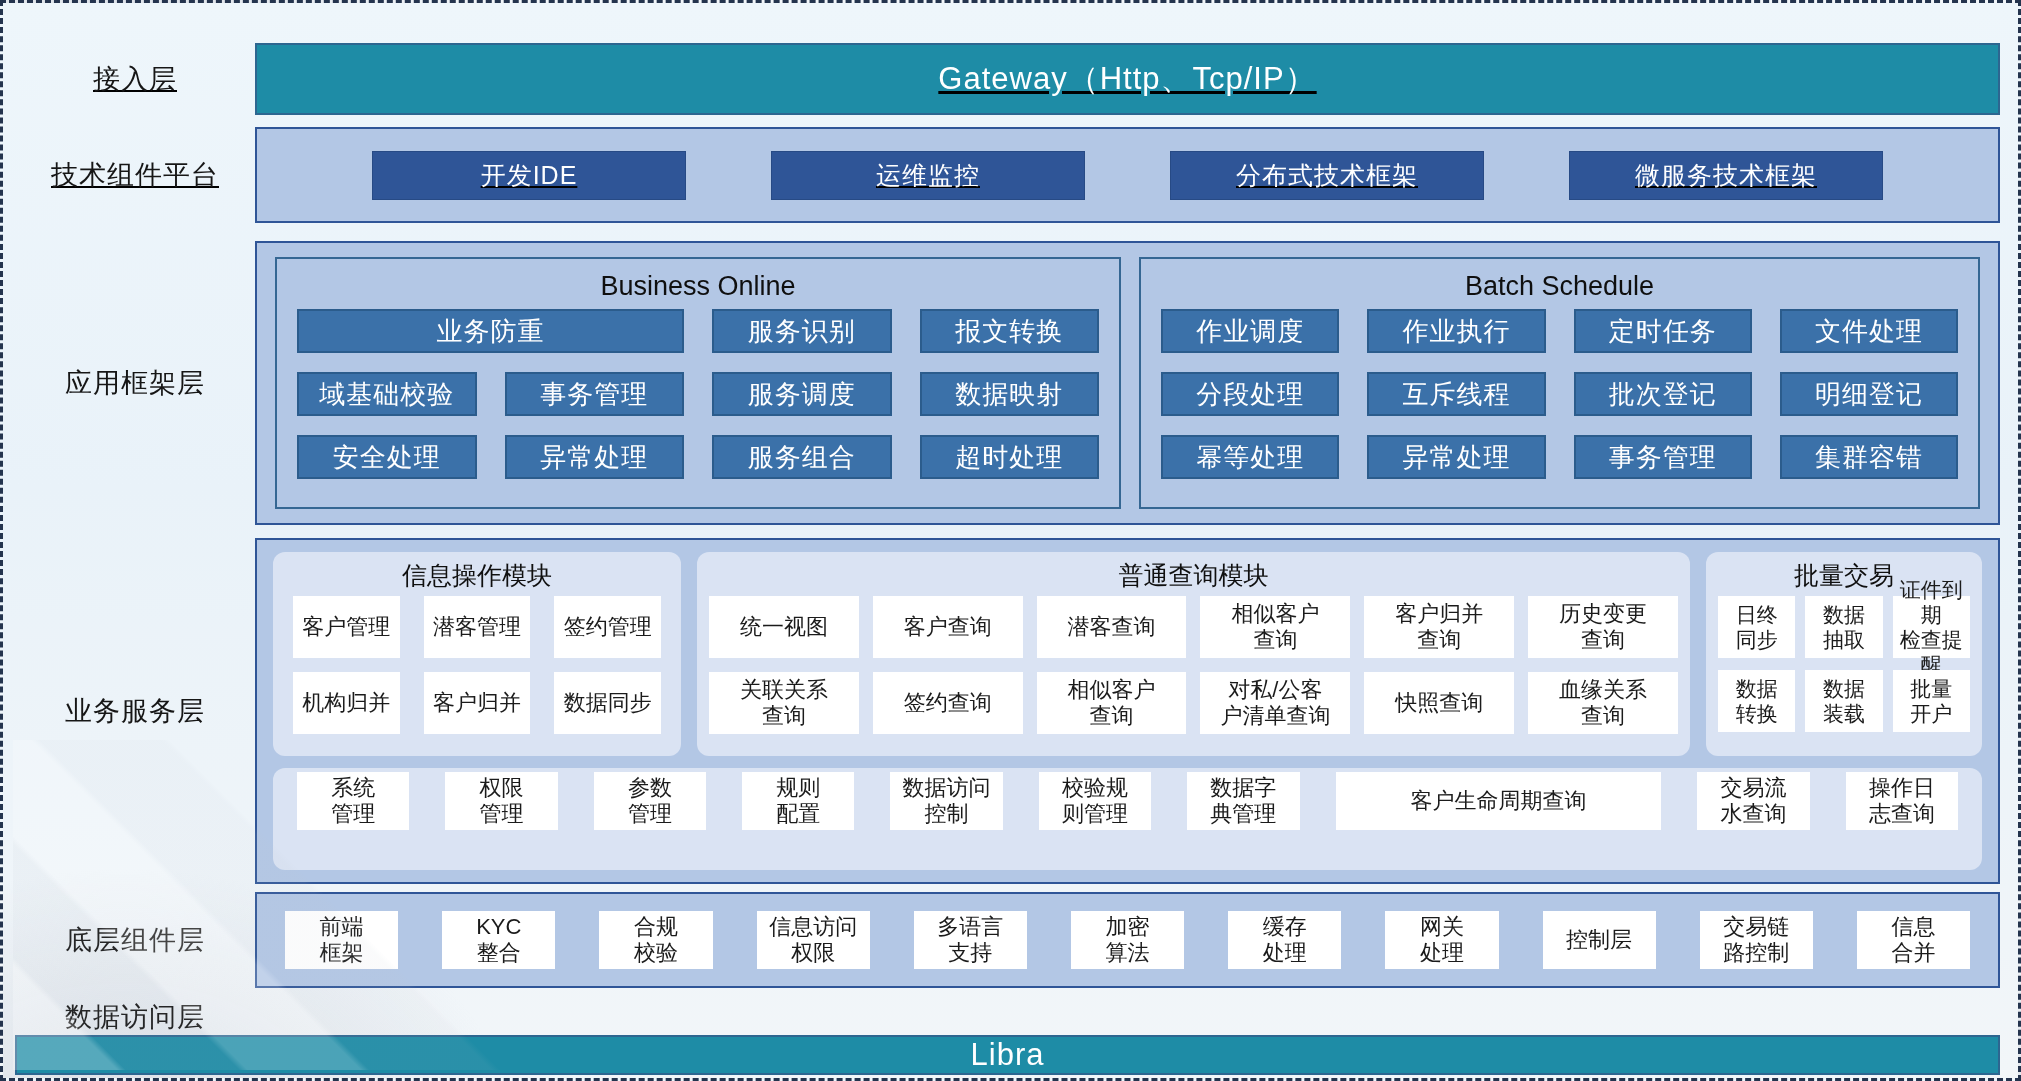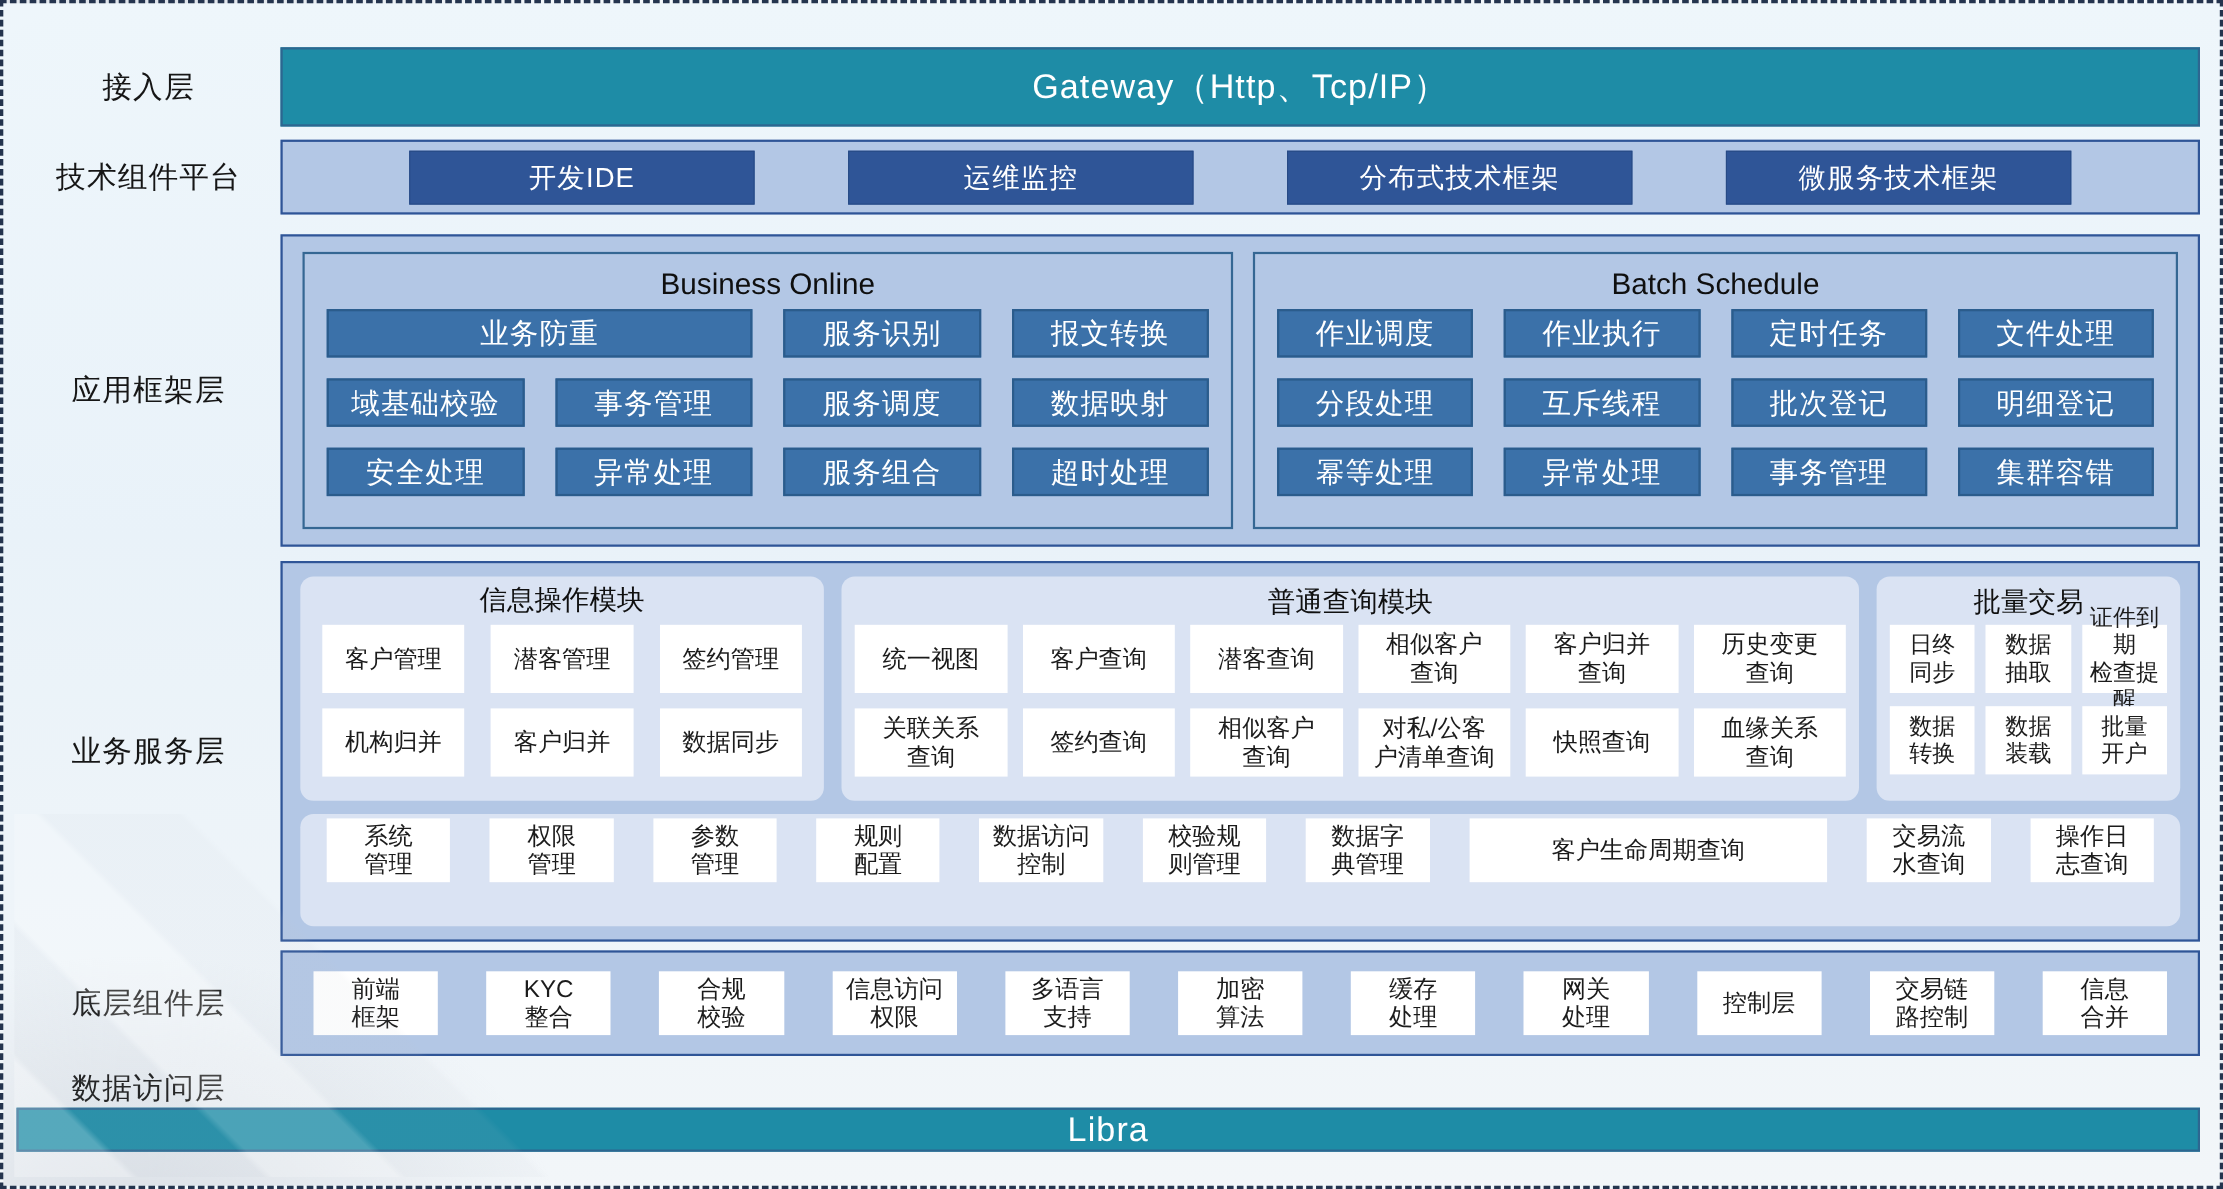--- a/index.html
+++ b/index.html
@@ -27,22 +27,22 @@
     display:flex; align-items:center; justify-content:center;
     color:#ffffff; font-size:31px; letter-spacing:1px;
   }
 
   
   .panel {
     height:100%; box-sizing:border-box; background:#b3c7e5; border:2px solid #2f5597;
   }
 
   
-  #row-access   { height:72px; }
-  #row-tech     { height:68px;  margin-top:12px; }
+  #row-access   { height:72px;text-decoration:underline; }
+  #row-tech     { height:96px;  margin-top:12px;text-decoration:underline; }
   #row-framework{ height:284px; margin-top:18px; }
   #row-business { height:346px; margin-top:13px; }
   #row-base     { height:96px;  margin-top:8px;  }
   #row-data     { height:72px;  margin-top:11px;flex-direction:column; }
 
   
   .tech-panel { display:flex; align-items:center; justify-content:space-evenly; padding:0 30px; }
   .tech-box {
     width:312px; height:47px; background:#2f5597; border:1px solid #274a85;
     display:flex; align-items:center; justify-content:center;
@@ -68,21 +68,21 @@
 
   
   .business-panel { display:flex; flex-direction:column; gap:12px; padding:12px 16px; box-sizing:border-box; }
   .bs-top { display:flex; gap:16px; height:204px; }
   .module {
     background:#dae3f3; border-radius:12px; box-sizing:border-box;
     padding:6px 12px 0 12px; display:flex; flex-direction:column;
   }
   .module-title { text-align:center; font-size:25px; color:#101010; height:34px; line-height:34px; }
   .module-grid { display:grid; gap:14px 24px; align-content:start; margin-top:4px; }
-  .mod-info  { width:476px; flex:none;font-family:Liberation Serif, serif; }
+  .mod-info  { width:408px; flex:none; }
   .mod-info  .module-grid { grid-template-columns:repeat(3,1fr); grid-auto-rows:62px; padding:0 8px; }
   .mod-query { flex:1; }
   .mod-query .module-grid { grid-template-columns:repeat(6,1fr); grid-auto-rows:62px; gap:14px; }
   .mod-trade { width:276px; flex:none; }
   .mod-trade .module-grid { grid-template-columns:repeat(3,1fr); grid-auto-rows:62px; gap:12px 10px; }
   .white-box {
     background:#ffffff; display:flex; align-items:center; justify-content:center;
     text-align:center; color:#1b1b1b; font-size:22px; line-height:1.2; white-space:pre-line;
   }
   .mod-trade .white-box { font-size:21px; }

